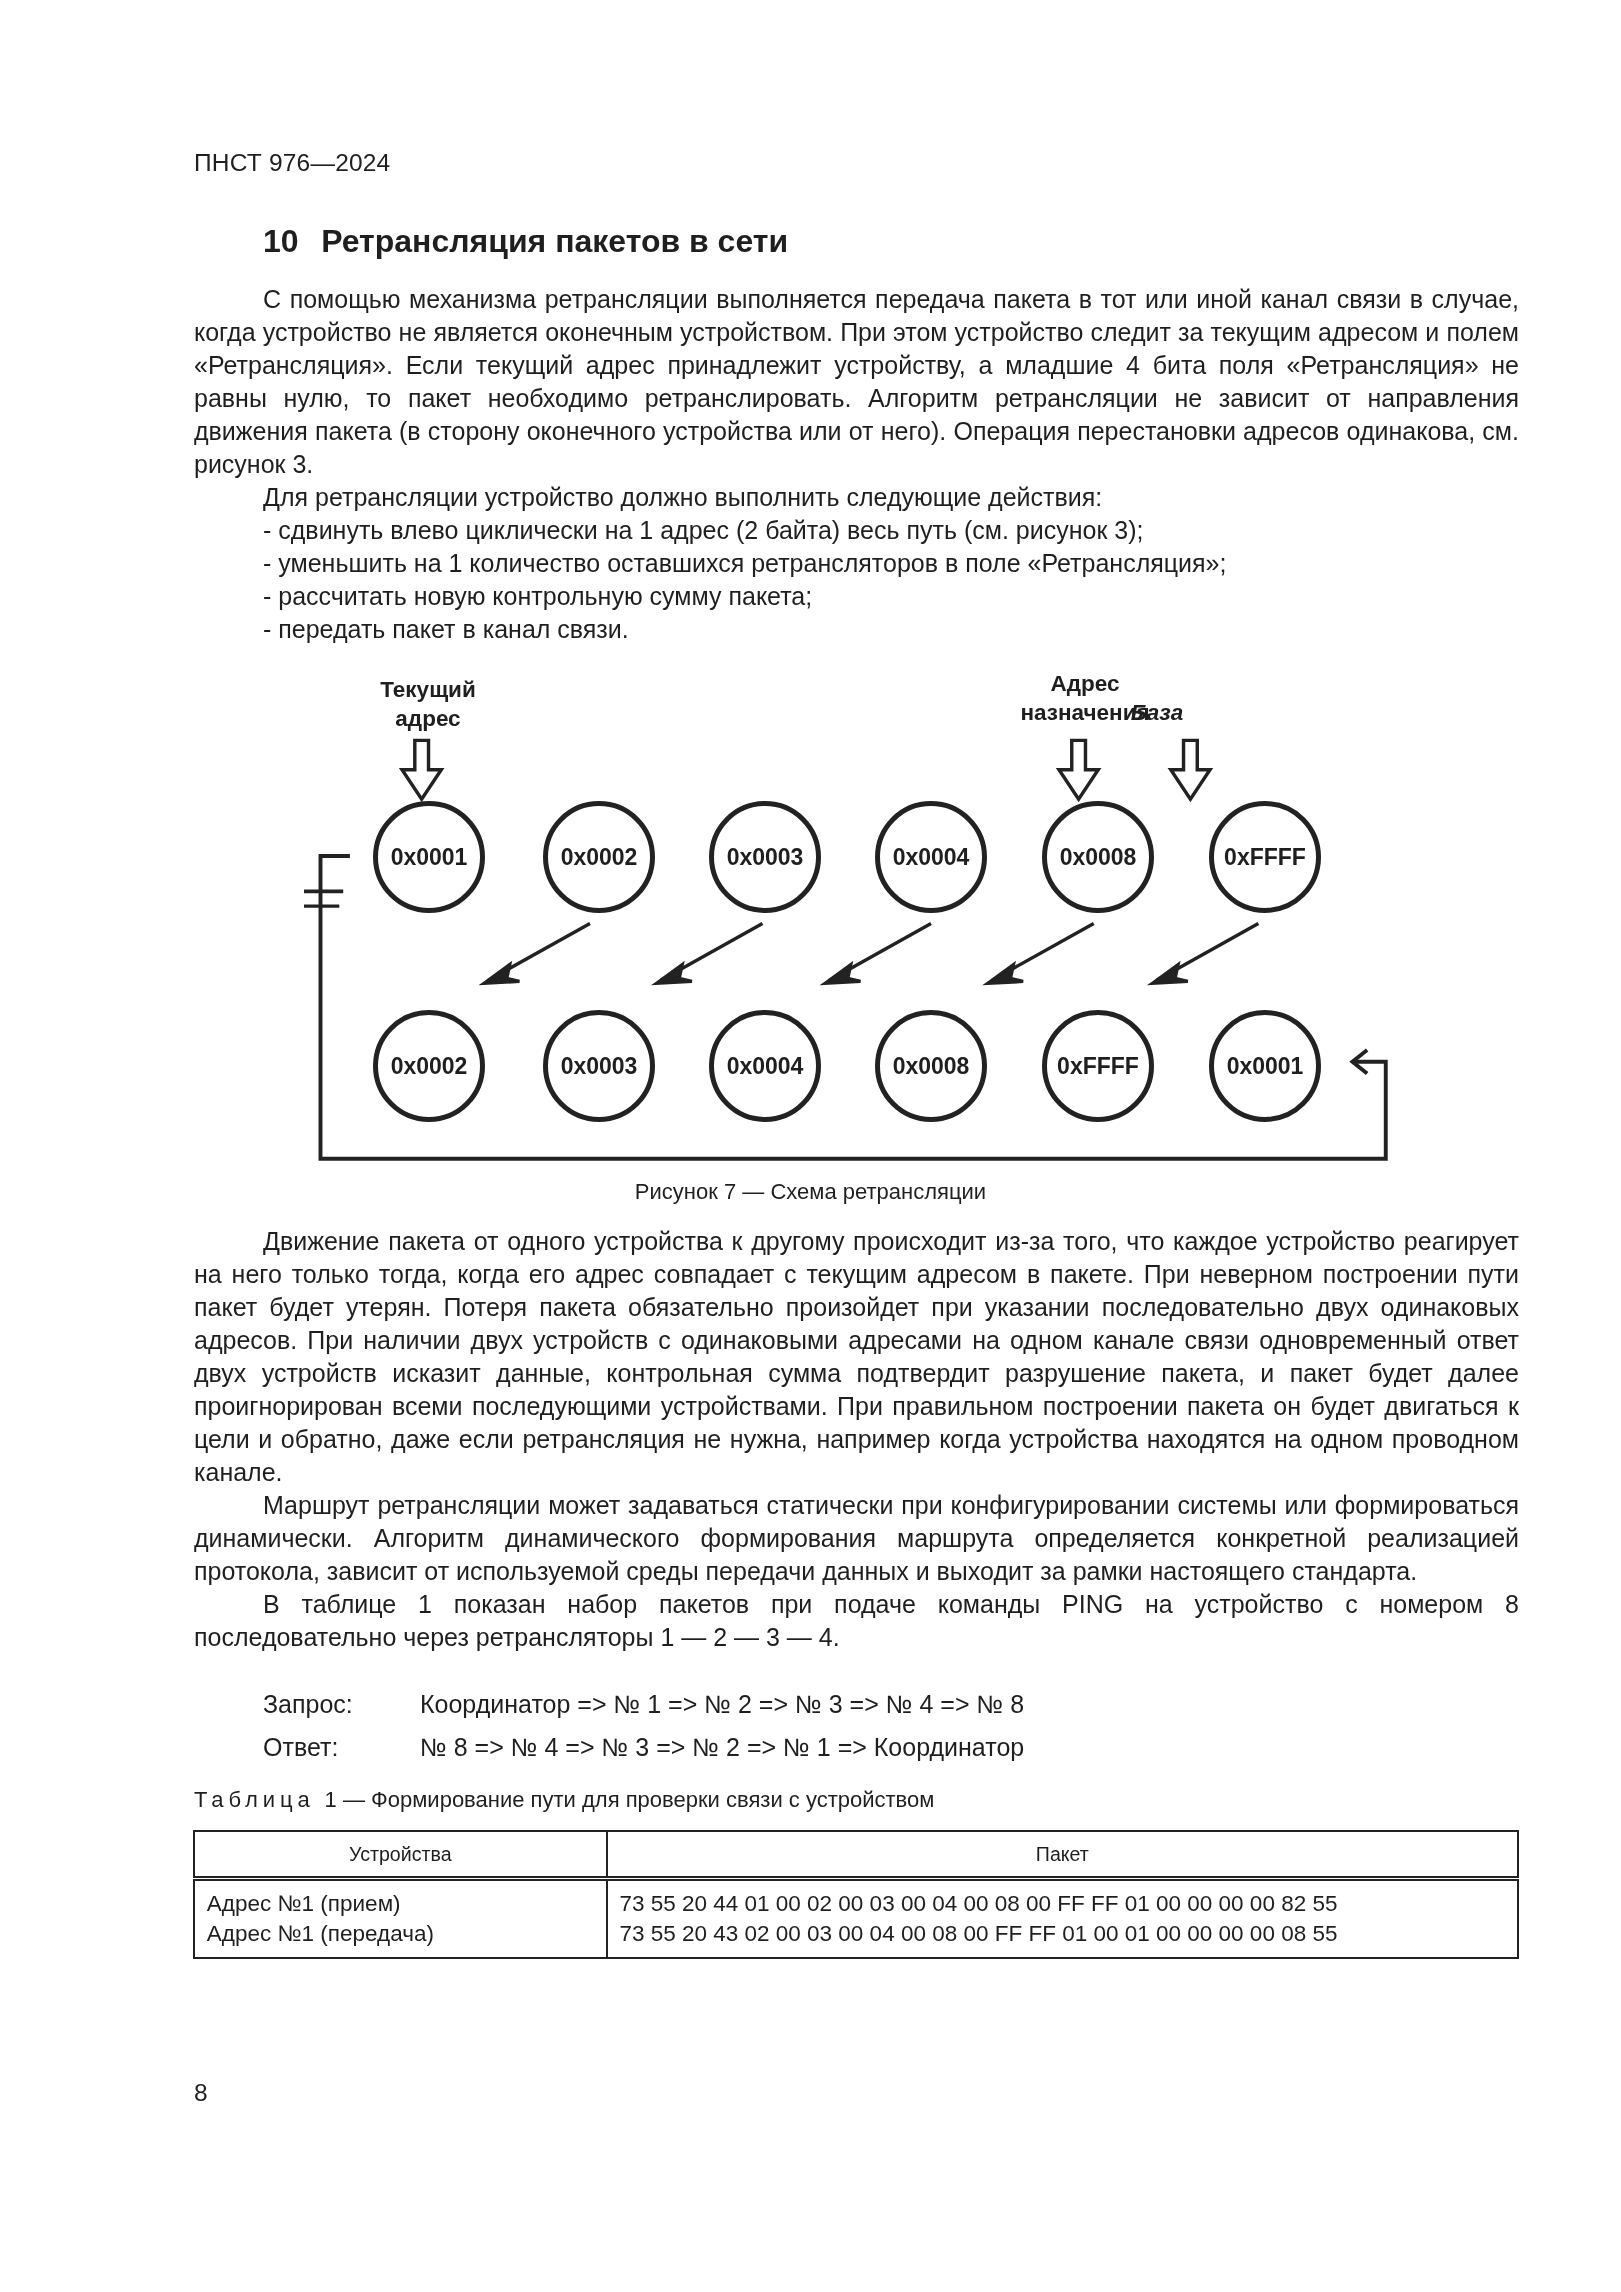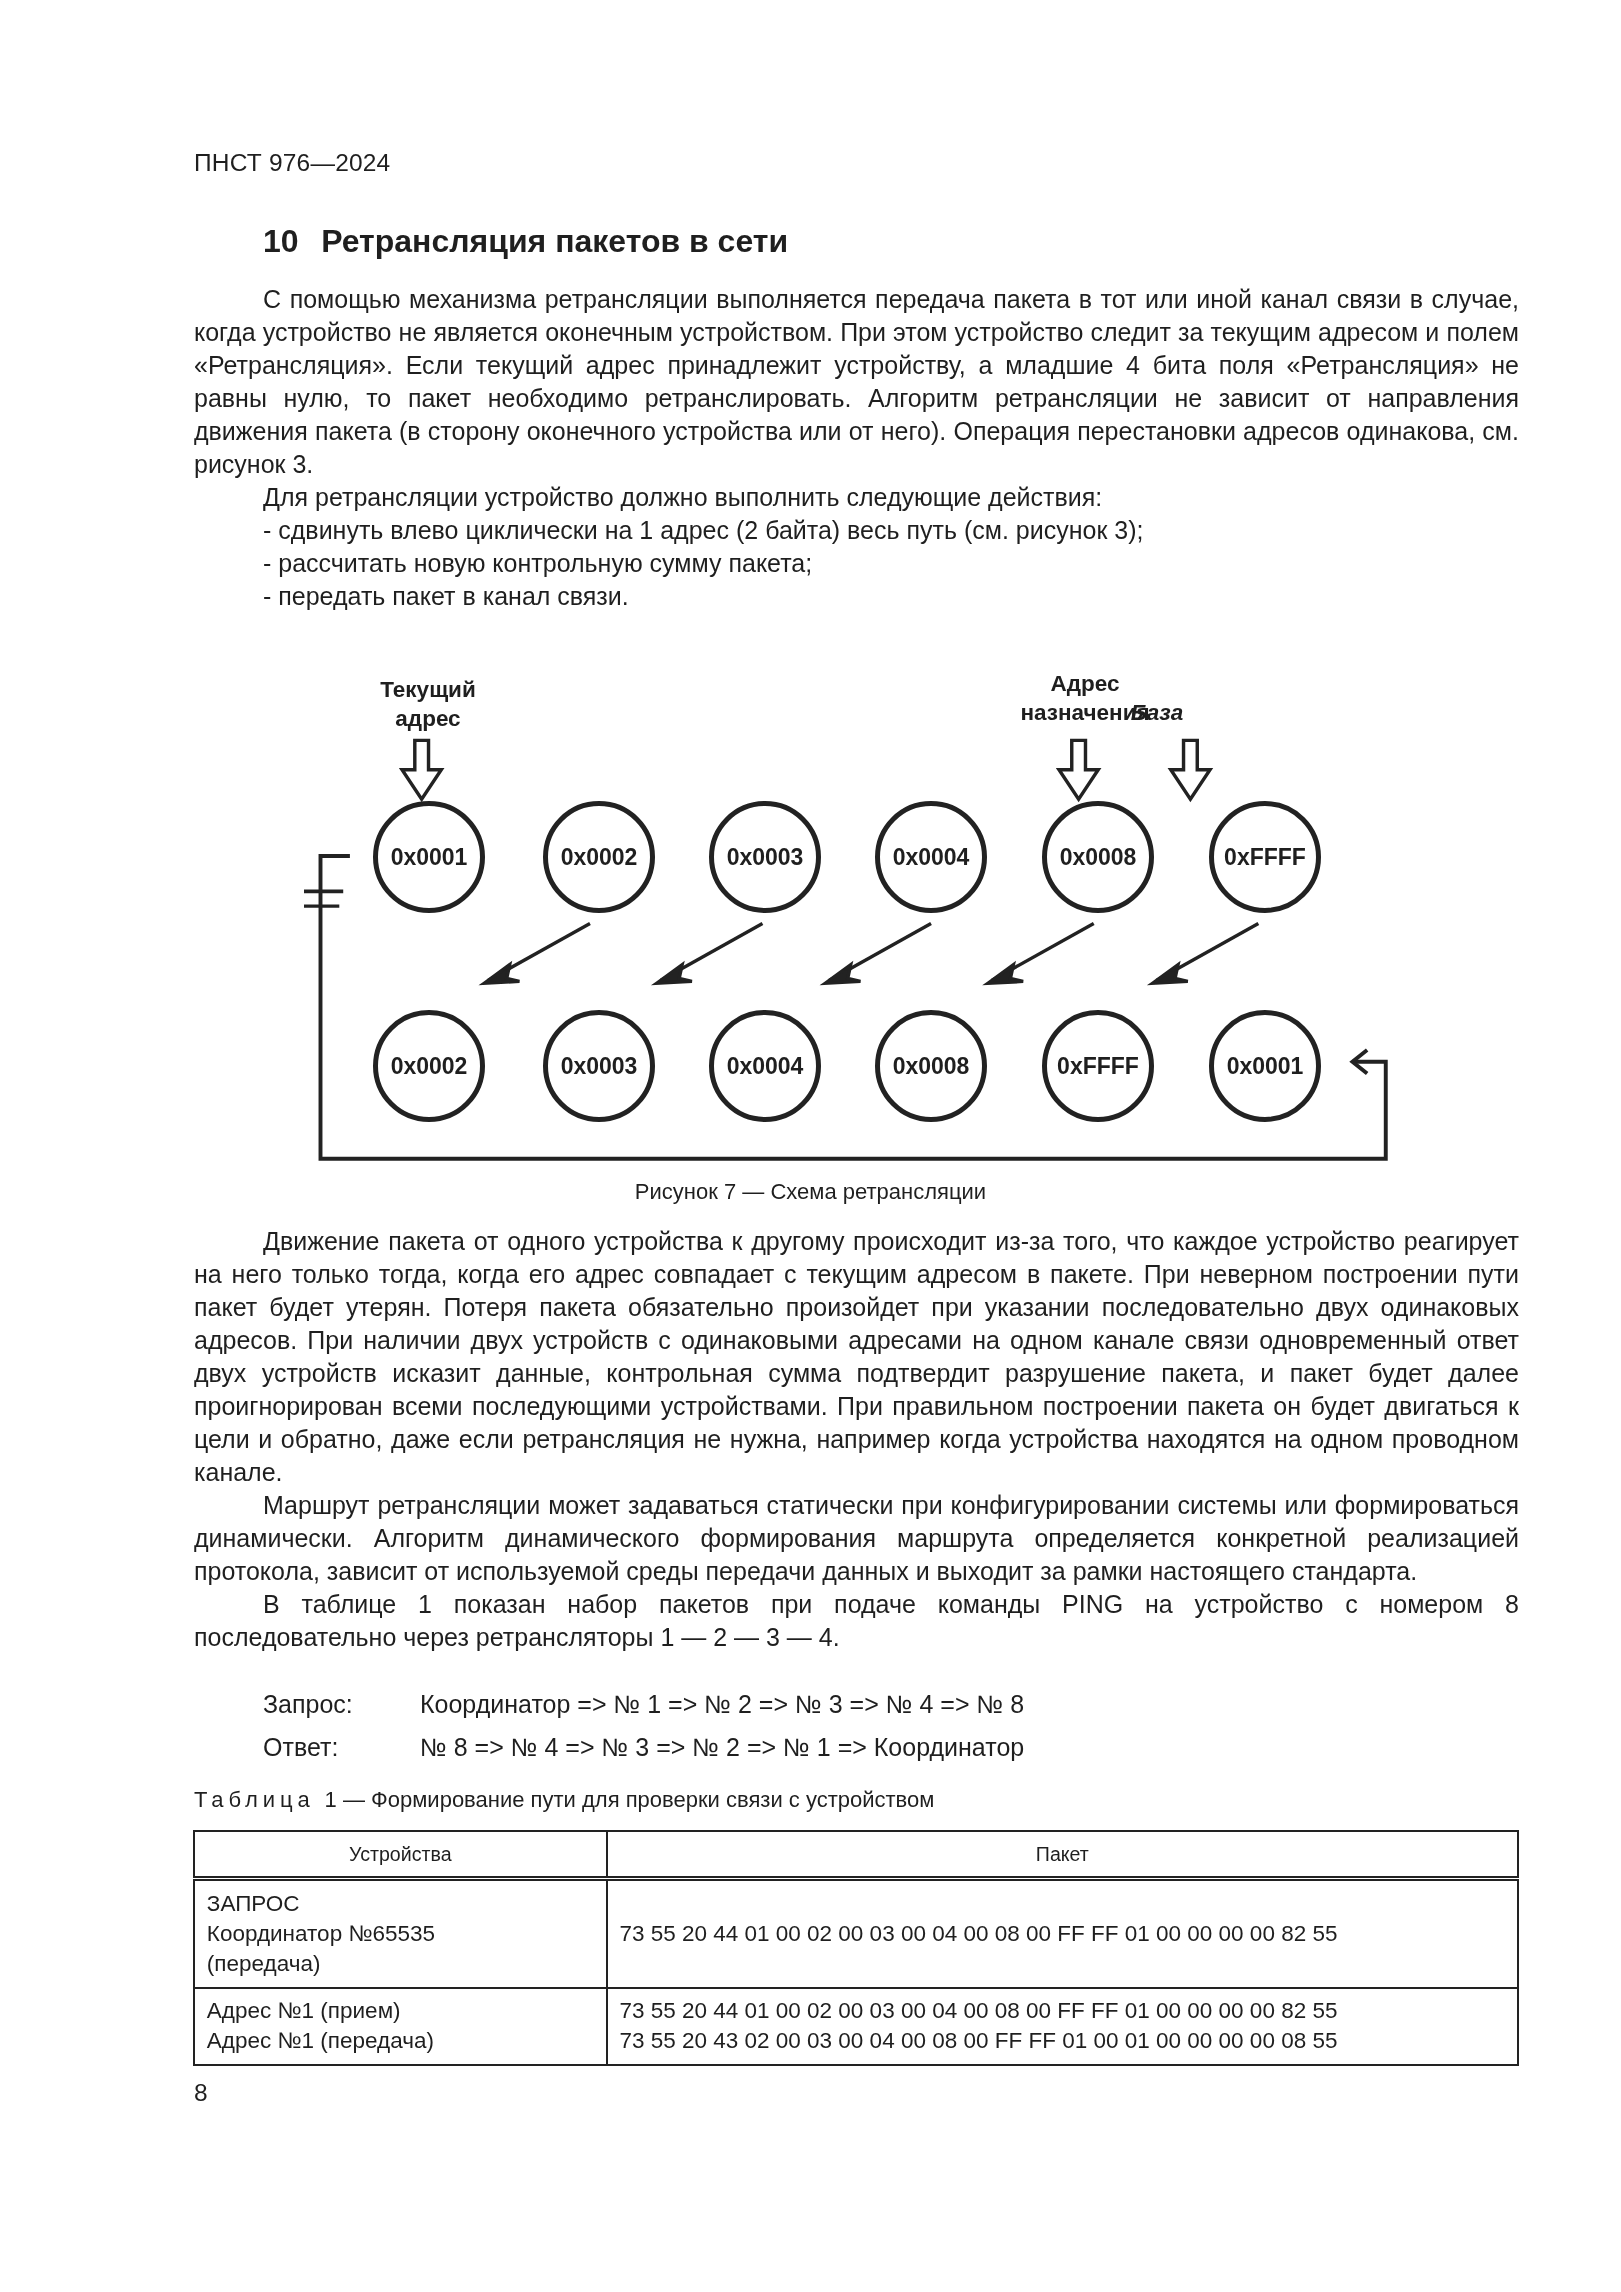--- a/index.html
+++ b/index.html
@@ -72,20 +72,21 @@
 
 <div class="section-title">
   <span class="num">10</span>
   <span>Ретрансляция пакетов в сети</span>
 </div>
 
 <div class="text-block para-1">
   <p>С помощью механизма ретрансляции выполняется передача пакета в тот или иной канал связи в случае, когда устройство не является оконечным устройством. При этом устройство следит за текущим адресом и полем «Ретрансляция». Если текущий адрес принадлежит устройству, а младшие 4 бита поля «Ретрансляция» не равны нулю, то пакет необходимо ретранслировать. Алгоритм ретрансляции не зависит от направления движения пакета (в сторону оконечного устройства или от него). Операция перестановки адресов одинакова, см. рисунок 3.</p>
   <p>Для ретрансляции устройство должно выполнить следующие действия:</p>
   <p class="list-line">- сдвинуть влево циклически на 1 адрес (2 байта) весь путь (см. рисунок 3);</p>
+  <p class="list-line">- уменьшить на 1 количество оставшихся ретрансляторов в поле «Ретрансляция»;</p>
   <p class="list-line">- рассчитать новую контрольную сумму пакета;</p>
   <p class="list-line">- передать пакет в канал связи.</p>
 </div>
 
 <div class="figure">
   <svg width="1108" height="510" viewBox="0 0 1130 520">
     <g fill="none" stroke="#222" stroke-width="3.5" stroke-linejoin="miter">
 
       <path d="M113 85 h14 v30 h13 l-20 30 l-20 -30 h13 z"></path>
       <path d="M783 85 h14 v30 h13 l-20 30 l-20 -30 h13 z"></path>
@@ -166,30 +167,20 @@
 <table class="data">
   <thead>
     <tr>
       <th>Устройства</th>
       <th>Пакет</th>
     </tr>
   </thead>
   <tbody>
     <tr>
       <td class="dev">
-        <div>ЗАПРОС</div>
-        <div>Координатор №65535</div>
-        <div>(передача)</div>
-      </td>
-      <td>
-        <div>73 55 20 44 01 00 02 00 03 00 04 00 08 00 FF FF 01 00 00 00 00 82 55</div>
-      </td>
-    </tr>
-    <tr>
-      <td class="dev">
         <div>Адрес №1 (прием)</div>
         <div>Адрес №1 (передача)</div>
       </td>
       <td>
         <div>73 55 20 44 01 00 02 00 03 00 04 00 08 00 FF FF 01 00 00 00 00 82 55</div>
         <div>73 55 20 43 02 00 03 00 04 00 08 00 FF FF 01 00 01 00 00 00 00 08 55</div>
       </td>
     </tr>
   </tbody>
 </table>

